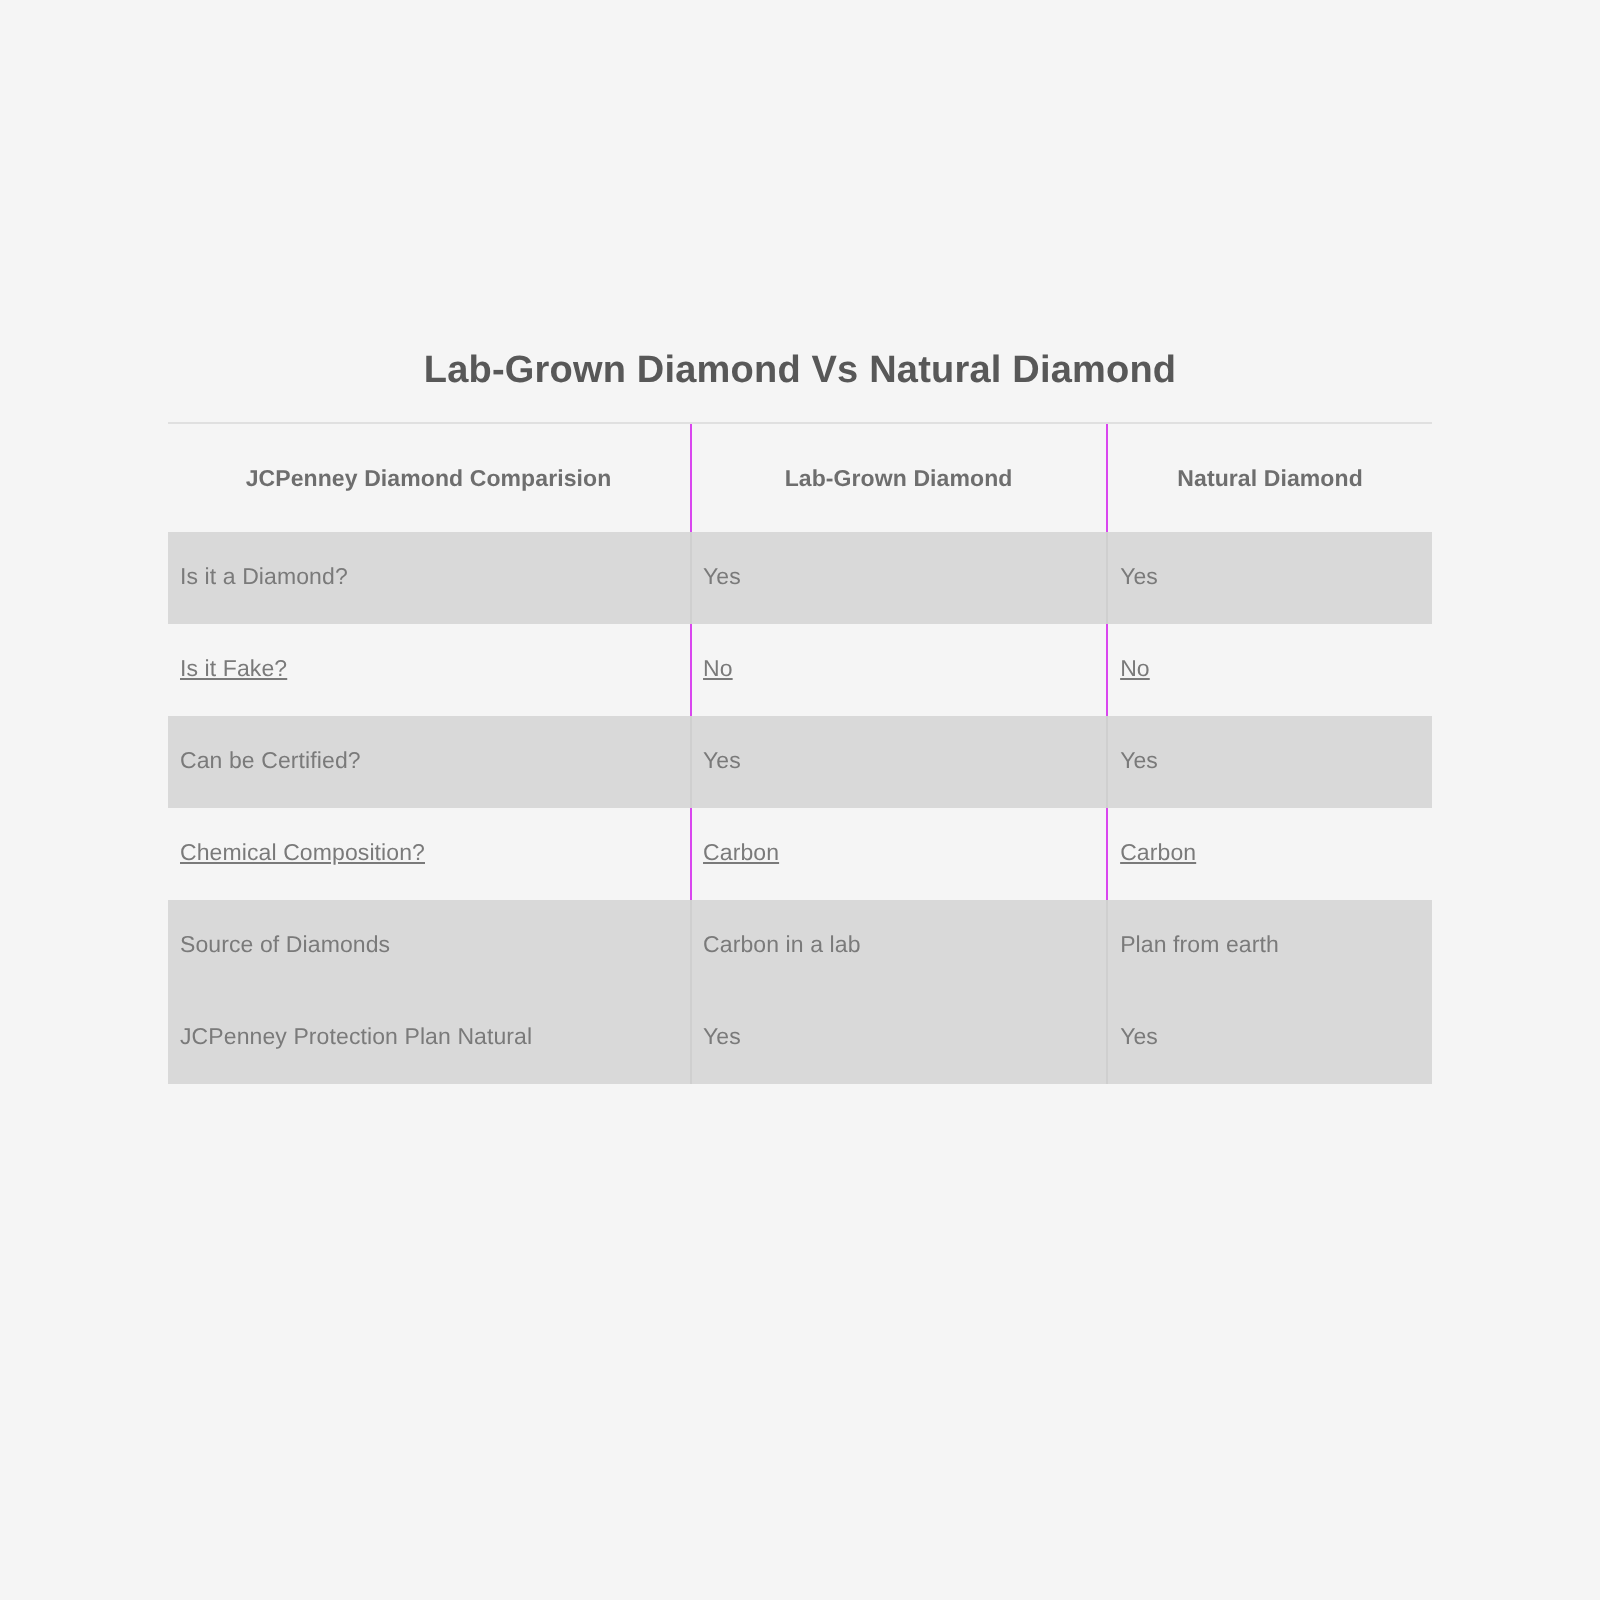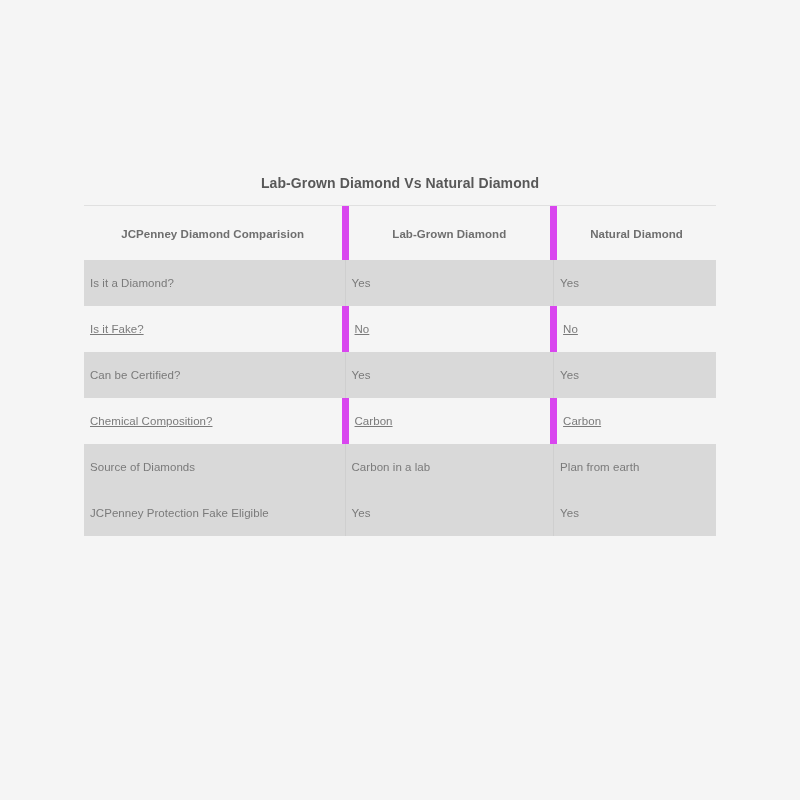--- a/index.html
+++ b/index.html
@@ -21,21 +21,21 @@
     box-sizing: border-box;
   }
   .comparison-wrap {
     position: absolute;
     left: 84px;
     top: 175px;
     width: 632px;
   }
   .title {
     text-align: center;
-    font-size: 14px;
+    font-size: 19px;
     font-weight: bold;
     color: #585858;
     letter-spacing: 0.1px;
     padding-bottom: 14px;
     border-bottom: 1px solid #e0e0e0;
     margin: 0 0 0 0;
   }
   table.compare {
     width: 100%;
     border-collapse: collapse;
@@ -62,21 +62,21 @@
   table.compare tbody tr.shaded td {
     background: #d9d9d9;
   }
   table.compare tbody tr.plain td {
     background: transparent;
     text-decoration: underline;
   }
   
   table.compare th.sep-left,
   table.compare td.sep-left {
-    border-left: 7px solid #d946ef;
+    border-left: 1px solid #d946ef;
   }
   table.compare tbody tr.shaded td.sep-left {
     border-left: 1px solid #cfcfcf;
   }
 </style>
 </head>
 <body>
 
 <div class="page">
   <div class="comparison-wrap">
@@ -116,21 +116,21 @@
           <td>Chemical Composition?</td>
           <td class="sep-left">Carbon</td>
           <td class="sep-left">Carbon</td>
         </tr>
         <tr class="shaded">
           <td>Source of Diamonds</td>
           <td class="sep-left">Carbon in a lab</td>
           <td class="sep-left">Plan from earth</td>
         </tr>
         <tr class="shaded">
-          <td>JCPenney Protection Fake Eligible</td>
+          <td>JCPenney Protection Plan Natural</td>
           <td class="sep-left">Yes</td>
           <td class="sep-left">Yes</td>
         </tr>
       </tbody>
     </table>
 
   </div>
 </div>
 
 </body></html>

